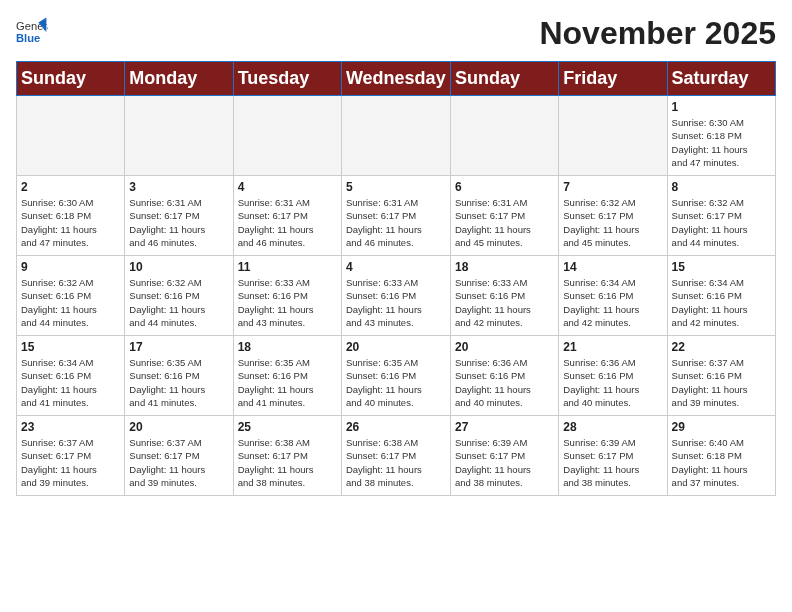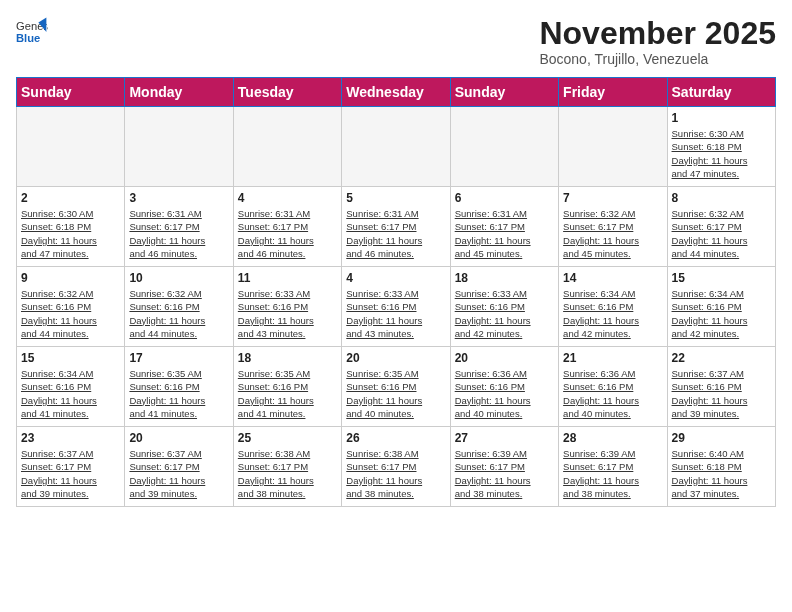--- a/index.html
+++ b/index.html
@@ -19,41 +19,41 @@
     .logo {
       display: flex;
       align-items: center;
       gap: 4px;
     }
     .logo-icon {
       width: 32px;
       height: 32px;
     }
     .title-section {
-      text-align: left;
+      text-align: right;
     }
     .month-title {
       font-size: 32px;
       font-weight: bold;
       color: #222;
       line-height: 1.1;
     }
     .location {
       font-size: 14px;
       color: #555;
     }
     .calendar {
       width: 100%;
       border-collapse: collapse;
       border: 1px solid #ccc;
     }
     .calendar thead th {
-      background-color: #be185d;
+      background-color: #7f1d1d;
       color: #fff;
-      font-size: 14px;
+      font-size: 18px;
       font-weight: bold;
       padding: 6px 4px;
       border: 1px solid #1a72cc;
       text-align: left;
     }
     .calendar tbody td {
       border: 1px solid #ccc;
       vertical-align: top;
       padding: 4px 4px 4px 4px;
       width: 108px;
@@ -67,40 +67,38 @@
       font-size: 12px;
       font-weight: bold;
       color: #222;
       display: block;
       margin-bottom: 2px;
     }
     .day-info {
       font-size: 9.5px;
       color: #333;
       line-height: 1.4;
-      text-decoration: underline;
     }
     .last-row td {
       height: 60px;
     }
   </style>
 </head>
 <body>
 
 <div class="header-section">
   <div class="logo">
     <svg class="logo-icon" viewBox="0 0 40 40" xmlns="http://www.w3.org/2000/svg">
       <text x="0" y="18" font-size="14" fill="#333" font-family="Arial">General</text>
       <text x="0" y="32" font-size="14" fill="#1565c0" font-weight="bold" font-family="Arial">Blue</text>
       <polygon points="28,8 38,2 38,20" fill="#1565c0"></polygon>
     </svg>
   </div>
   <div class="title-section">
     <div class="month-title">November 2025</div>
-    <div class="location">Bocono, Trujillo, Venezuela</div>
   </div>
 </div>
 
 <table class="calendar">
   <thead>
     <tr>
     <th>Sunday</th>
         <th>Monday</th>
         <th>Tuesday</th>
         <th>Wednesday</th>

